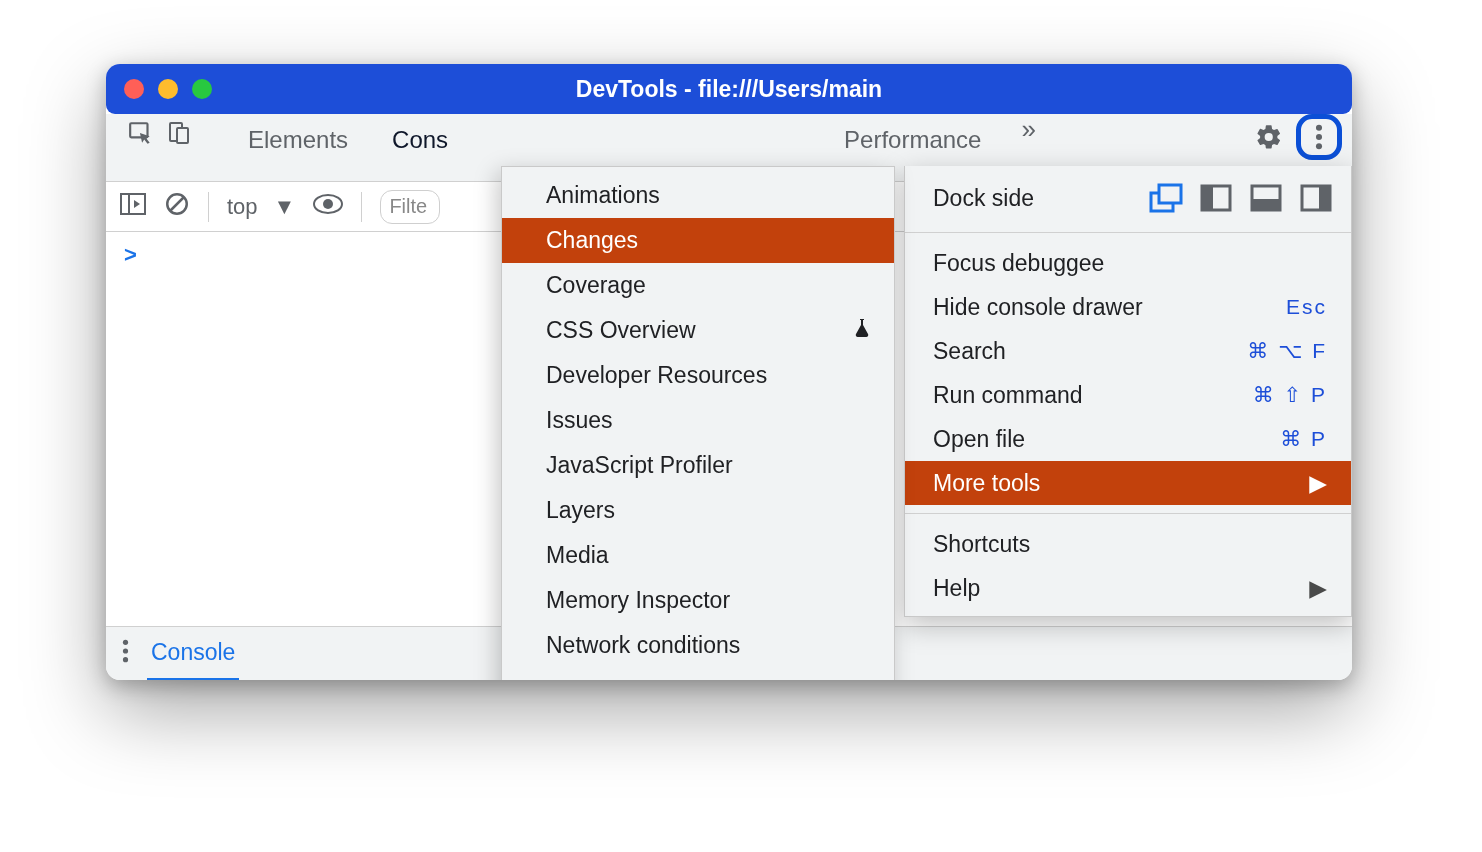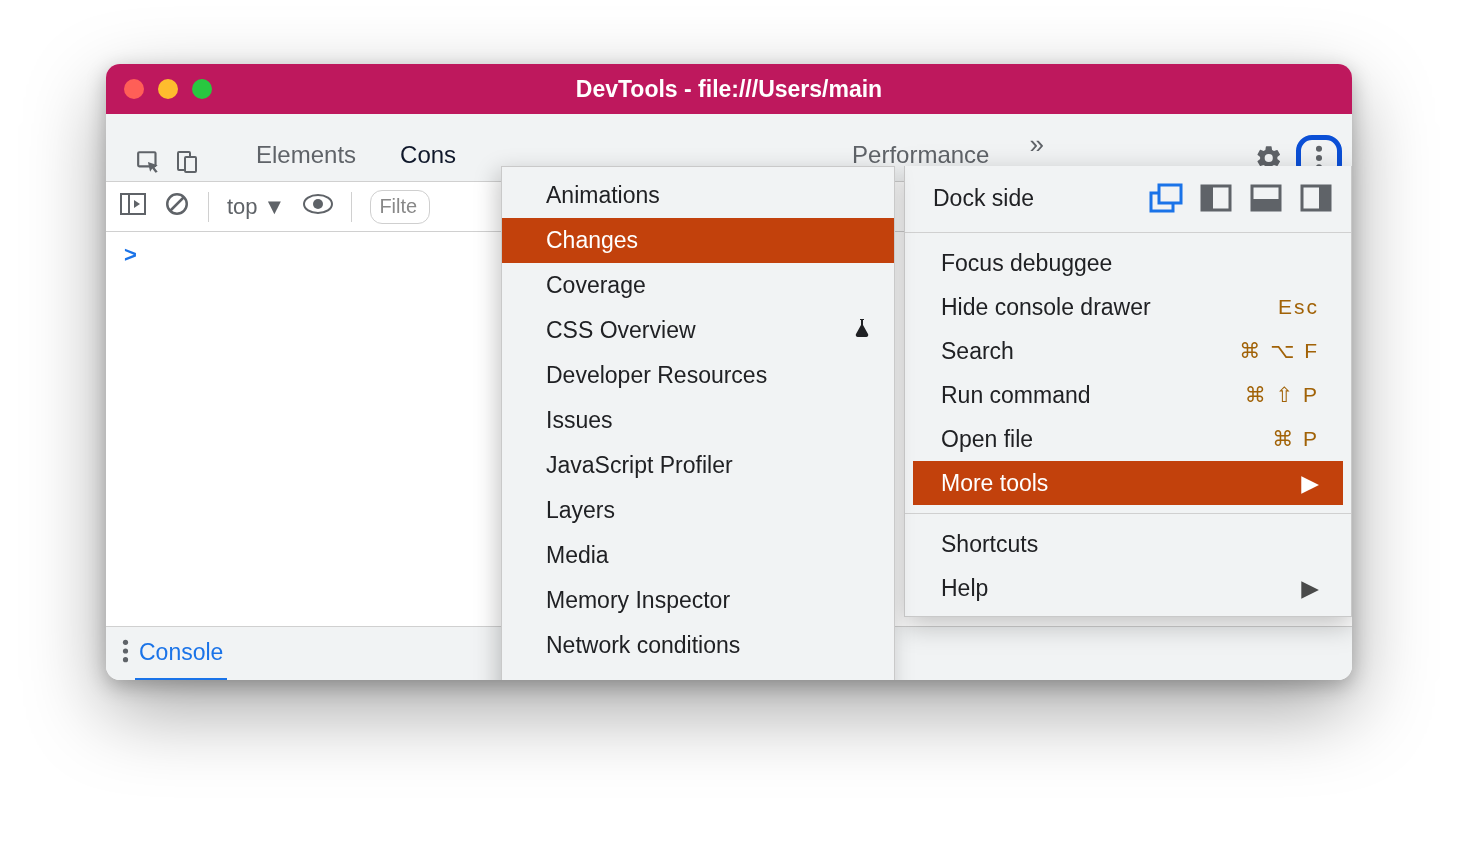--- a/index.html
+++ b/index.html
@@ -18,44 +18,45 @@
     height: 616px;
     background: #fff;
     border-radius: 14px;
     box-shadow: 0 30px 80px rgba(0,0,0,.35), 0 6px 20px rgba(0,0,0,.25);
     overflow: hidden;
     display: flex;
     flex-direction: column;
   }
   .titlebar {
     height: 50px;
-    background: #be185d;
+    background: #1d4ed8;
     display: flex;
     align-items: center;
     padding: 0 18px;
     position: relative;
     flex-shrink: 0;
+    border-radius: 9px;
   }
   .traffic { display: flex; gap: 14px; }
   .dot { width: 20px; height: 20px; border-radius: 50%; }
   .dot.red { background: #ff5f57; }
   .dot.yellow { background: #febc2e; }
   .dot.green { background: #28c840; }
   .titlebar .title {
     position: absolute; left: 0; right: 0; text-align: center;
     color: #fff; font-size: 23px; font-weight: 600;
     pointer-events: none;
   }
   .tabbar {
     height: 68px;
     background: #f1f3f4;
     border-bottom: 1px solid #d0d0d0;
     display: flex;
-    align-items: flex-end;
-    padding-left: 24px;
+    align-items: flex-start;
+    padding-left: 16px;
     flex-shrink: 0;
     position: relative;
   }
   .tabbar .icon-btn {
     width: 38px; height: 38px;
     display:flex; align-items:center; justify-content:center;
     color:#5f6368;
   }
   .tabbar .tabs { display:flex; gap:0; margin-left: 28px; font-size:24px; color:#5f6368;}
   .tab { padding: 0 22px; height:52px; display:flex; align-items:center; cursor:pointer;}
@@ -70,65 +71,65 @@
     height: 50px;
     background:#fff;
     border-bottom:1px solid #d0d0d0;
     display:flex; align-items:center;
     padding-left:14px; gap:18px;
     flex-shrink:0;
     color:#5f6368;
     font-size:22px;
   }
   .toolbar .sep { width:1px; height:30px; background:#d0d0d0; }
-  .ctx { display:flex; align-items:center; gap:6px;}
+  .ctx { display:flex; align-items:center; gap:16px;}
   .filter {
     border:1px solid #cfcfcf; border-radius:12px;
     height:34px; width:60px; padding:0 8px; font-size:20px; color:#555;
     display:flex; align-items:center;
   }
   .console-body { flex:1; background:#fff; position:relative; }
   .prompt { position:absolute; left:18px; top:10px; color:#1a73e8; font-weight:700; font-size:22px;}
   .drawer {
     height:54px; background:#f1f3f4; border-top:1px solid #d0d0d0;
-    display:flex; align-items:center; padding-left:16px; gap:6px;
+    display:flex; align-items:center; padding-left:16px; gap:18px;
     font-size:23px; color:#5f6368;
     flex-shrink:0;
   }
   .drawer .tab-d { height:54px; display:flex; align-items:center; color:#1a73e8; border-bottom:3px solid #1a73e8; padding:0 4px;}
 
   
   .menu {
     position:absolute;
     right: 0px;
     top: 102px;
     width: 448px;
     background:#f1f3f4;
     border:1px solid #c9c9c9;
     border-top:none;
     box-shadow: 0 8px 26px rgba(0,0,0,.25);
     font-size:23px;
     color:#202124;
     z-index:5;
     text-align:center;
   }
-  .menu-section { padding:6px 8px; }
+  .menu-section { padding:6px 0; }
   .menu hr { border:none; border-top:1px solid #d0d0d0; margin:2px 0;}
   .menu-row {
     height:44px; display:flex; align-items:center;
     padding: 0 24px 0 28px;
     justify-content:space-between;
     cursor:pointer;
   }
   .menu-row.highlight { background:#c2410c; color:#fff;}
   .dock-row { height:64px; display:flex; align-items:center; padding:0 20px 0 28px; justify-content:space-between;}
   .dock-icons { display:flex; gap:20px; align-items:center;}
   .dock-ic { width:30px; height:26px; position:relative; }
   .dock-ic svg { display:block; }
-  .short { color:#a16207; font-size:21px; letter-spacing:2px;}
+  .short { color:#1d4ed8; font-size:21px; letter-spacing:2px;}
   .menu-row.highlight .arrow { color:#fff;}
   .arrow { color:#4a4a4a; }
 
   
   .submenu {
     position:absolute;
     left: 395px;
     top: 102px;
     width: 394px;
     height: 578px;

